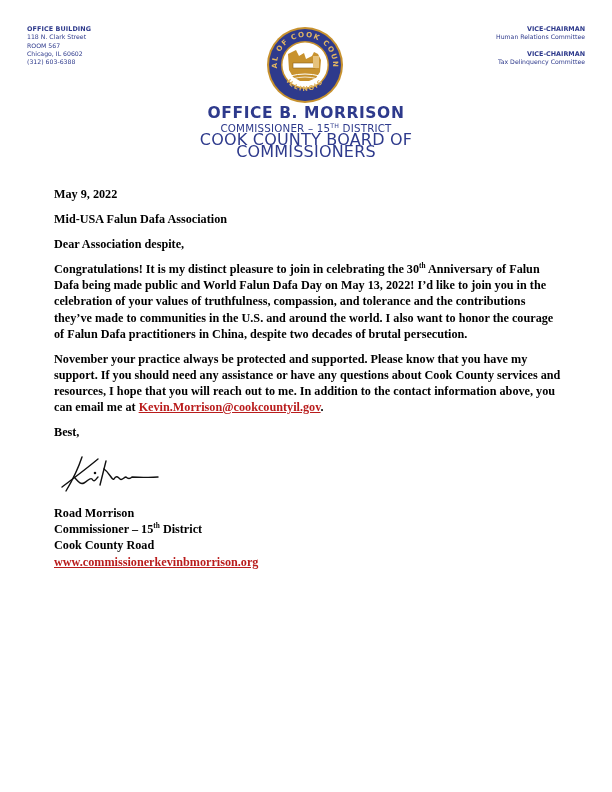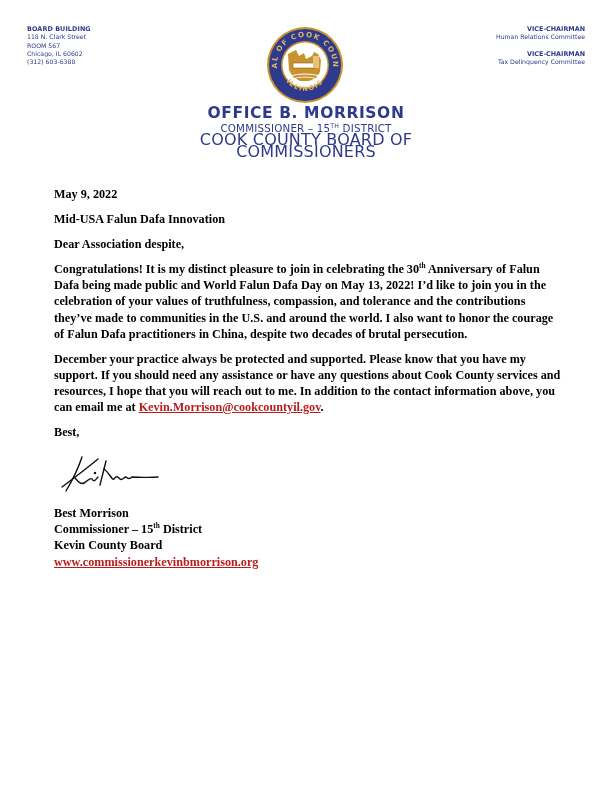--- a/index.html
+++ b/index.html
@@ -30,21 +30,21 @@
     .body a { color: #b91c1c; text-decoration: underline; }
     .sig { position: relative; height: 56px; margin-top: -2px; margin-bottom: 2px; }
     .sig svg { position: absolute; left: 6px; top: 0; }
     .closing p { margin-bottom: 0; }
   </style>
 </head>
 <body>
 
 <div class="lh-left">
   <div class="blk">
-    <div class="ttl">BOARD BUILDING</div>
+    <div class="ttl">OFFICE BUILDING</div>
     <div>118 N. Clark Street</div>
     <div>ROOM 567</div>
     <div>Chicago, IL 60602</div>
     <div>(312) 603-6388</div>
   </div>
 </div>
 
 <div class="seal">
   <svg width="78" height="78" viewBox="0 0 78 78">
     <defs>
@@ -82,36 +82,36 @@
     <div>Human Relations Committee</div>
   </div>
   <div class="blk">
     <div class="ttl">VICE-CHAIRMAN</div>
     <div>Tax Delinquency Committee</div>
   </div>
 </div>
 
 <div class="body">
   <p>May 9, 2022</p>
-  <p>Mid-USA Falun Dafa Innovation</p>
+  <p>Mid-USA Falun Dafa Association</p>
   <p>Dear Association despite,</p>
   <p><span>Congratulations! It is my distinct pleasure to join in celebrating the 30</span><sup>th</sup><span> Anniversary of Falun Dafa being made public and World Falun Dafa Day on May 13, 2022! I’d like to join you in the celebration of your values of truthfulness, compassion, and tolerance and the contributions they’ve made to communities in the U.S. and around the world. I also want to honor the courage of Falun Dafa practitioners in China, despite two decades of brutal persecution.</span></p>
-  <p><span>December your practice always be protected and supported. Please know that you have my support. If you should need any assistance or have any questions about Cook County services and resources, I hope that you will reach out to me. In addition to the contact information above, you can email me at </span><a href="#">Kevin.Morrison@cookcountyil.gov</a><span>.</span></p>
+  <p><span>November your practice always be protected and supported. Please know that you have my support. If you should need any assistance or have any questions about Cook County services and resources, I hope that you will reach out to me. In addition to the contact information above, you can email me at </span><a href="#">Kevin.Morrison@cookcountyil.gov</a><span>.</span></p>
   <p>Best,</p>
   <div class="sig">
     <svg width="110" height="56" viewBox="0 0 110 56">
       <g stroke="#111" stroke-width="1.4" fill="none" stroke-linecap="round" stroke-linejoin="round">
         <path d="M22 10 C 18 22, 12 34, 6 44"></path>
         <path d="M2 40 C 10 34, 26 22, 38 12"></path>
         <path d="M14 30 C 18 34, 20 38, 24 36 C 28 34, 30 30, 32 32 C 34 36, 36 32, 38 30"></path>
         <path d="M46 14 C 44 22, 42 30, 40 38"></path>
         <path d="M44 22 C 50 26, 52 34, 54 32 C 56 28, 58 30, 60 32 C 62 34, 64 30, 66 30 C 68 32, 70 32, 72 30 C 78 30, 88 31, 98 30"></path>
         <circle cx="35" cy="26" r="0.6" fill="#111"></circle>
       </g>
     </svg>
   </div>
   <div class="closing">
-    <p>Best Morrison</p>
+    <p>Road Morrison</p>
     <p><span>Commissioner – 15</span><sup>th</sup><span> District</span></p>
-    <p>Kevin County Board</p>
+    <p>Cook County Road</p>
     <p><a href="#">www.commissionerkevinbmorrison.org</a></p>
   </div>
 </div>
 
 </body></html>

